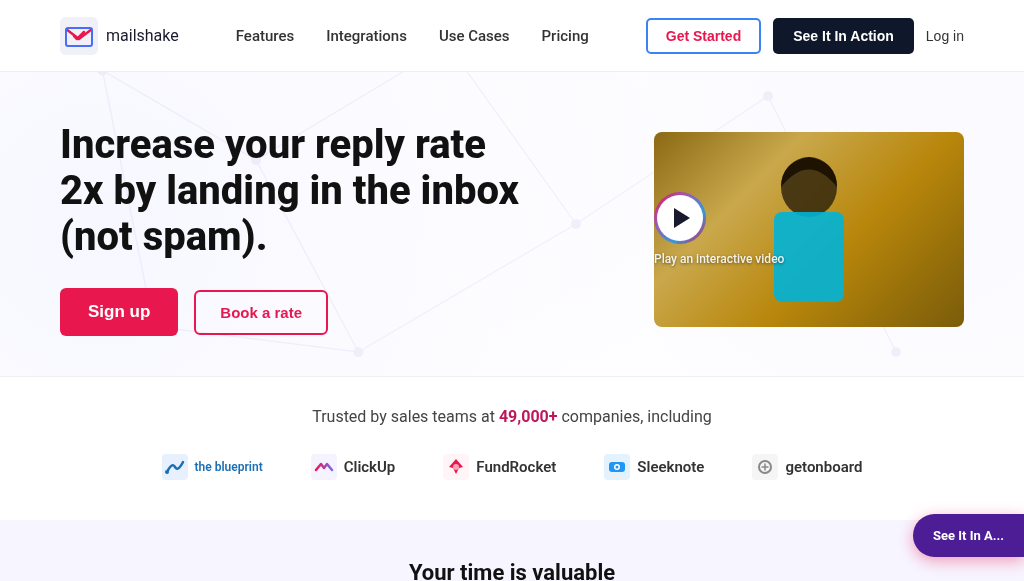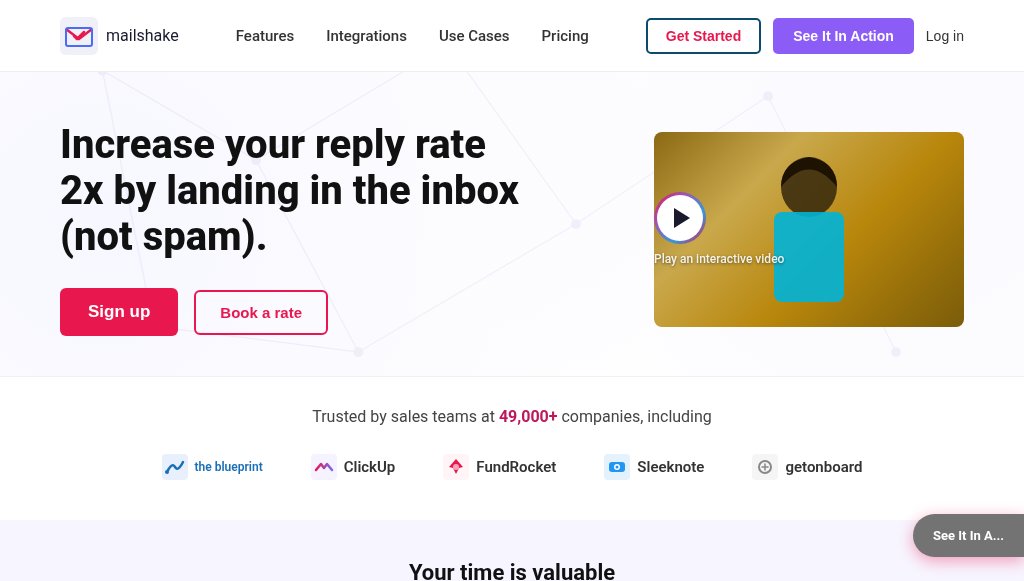--- a/index.html
+++ b/index.html
@@ -46,31 +46,31 @@
       font-size: 15px;
       font-weight: 500;
       text-align: center;
     }
     .nav-actions {
       display: flex;
       align-items: center;
       gap: 12px;
     }
     .btn-outline {
-      border: 2px solid #0c4a6e;
+      border: 2px solid #3b82f6;
       color: #e8174e;
       background: transparent;
       padding: 8px 18px;
       border-radius: 5px;
       font-size: 14px;
       font-weight: 600;
       cursor: pointer;
     }
     .btn-primary {
-      background: #8b5cf6;
+      background: #0f172a;
       color: #fff;
       border: none;
       padding: 10px 20px;
       border-radius: 5px;
       font-size: 14px;
       font-weight: 600;
       cursor: pointer;
     }
     .btn-login {
       background: transparent;
@@ -242,21 +242,21 @@
       font-weight: 700;
       color: #111;
       margin-bottom: 24px;
     }
 
     
     .floating-cta {
       position: fixed;
       bottom: 24px;
       right: 0;
-      background: #737373;
+      background: #4c1d95;
       color: #fff;
       padding: 14px 20px 14px 20px;
       border-radius: 30px 0 0 30px;
       font-size: 13px;
       font-weight: 700;
       cursor: pointer;
       box-shadow: 0 4px 15px rgba(232,23,78,0.4);
       z-index: 100;
     }
   </style>

